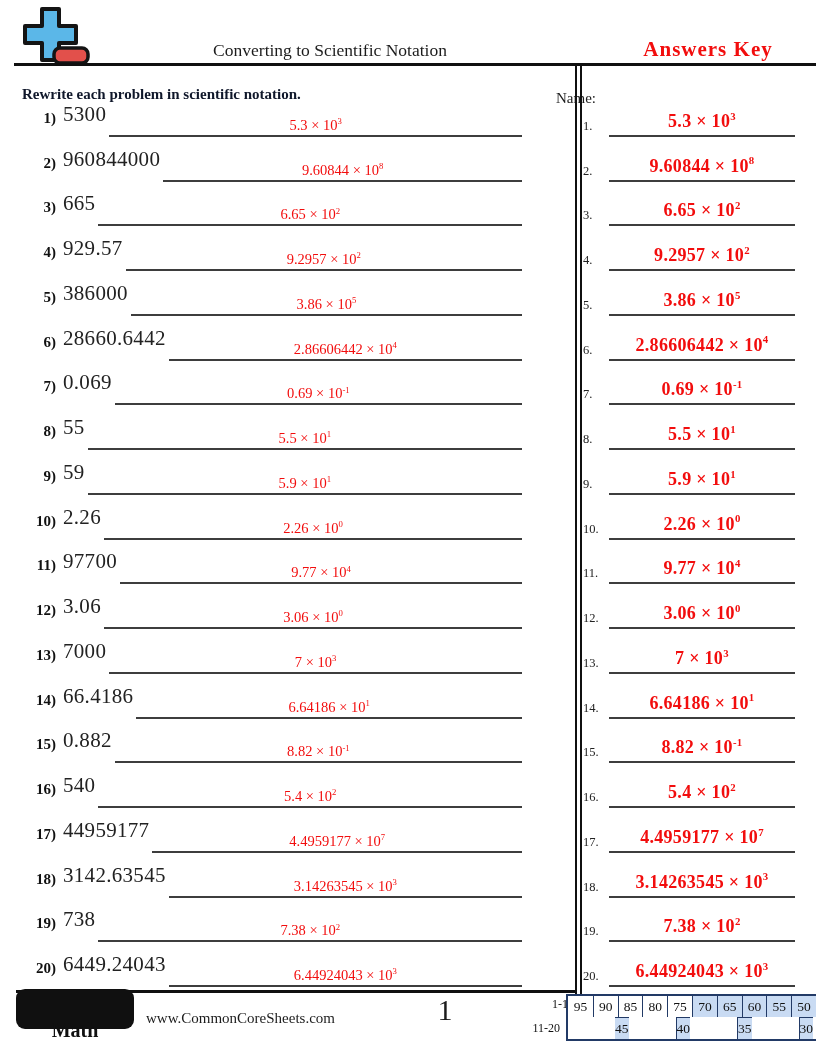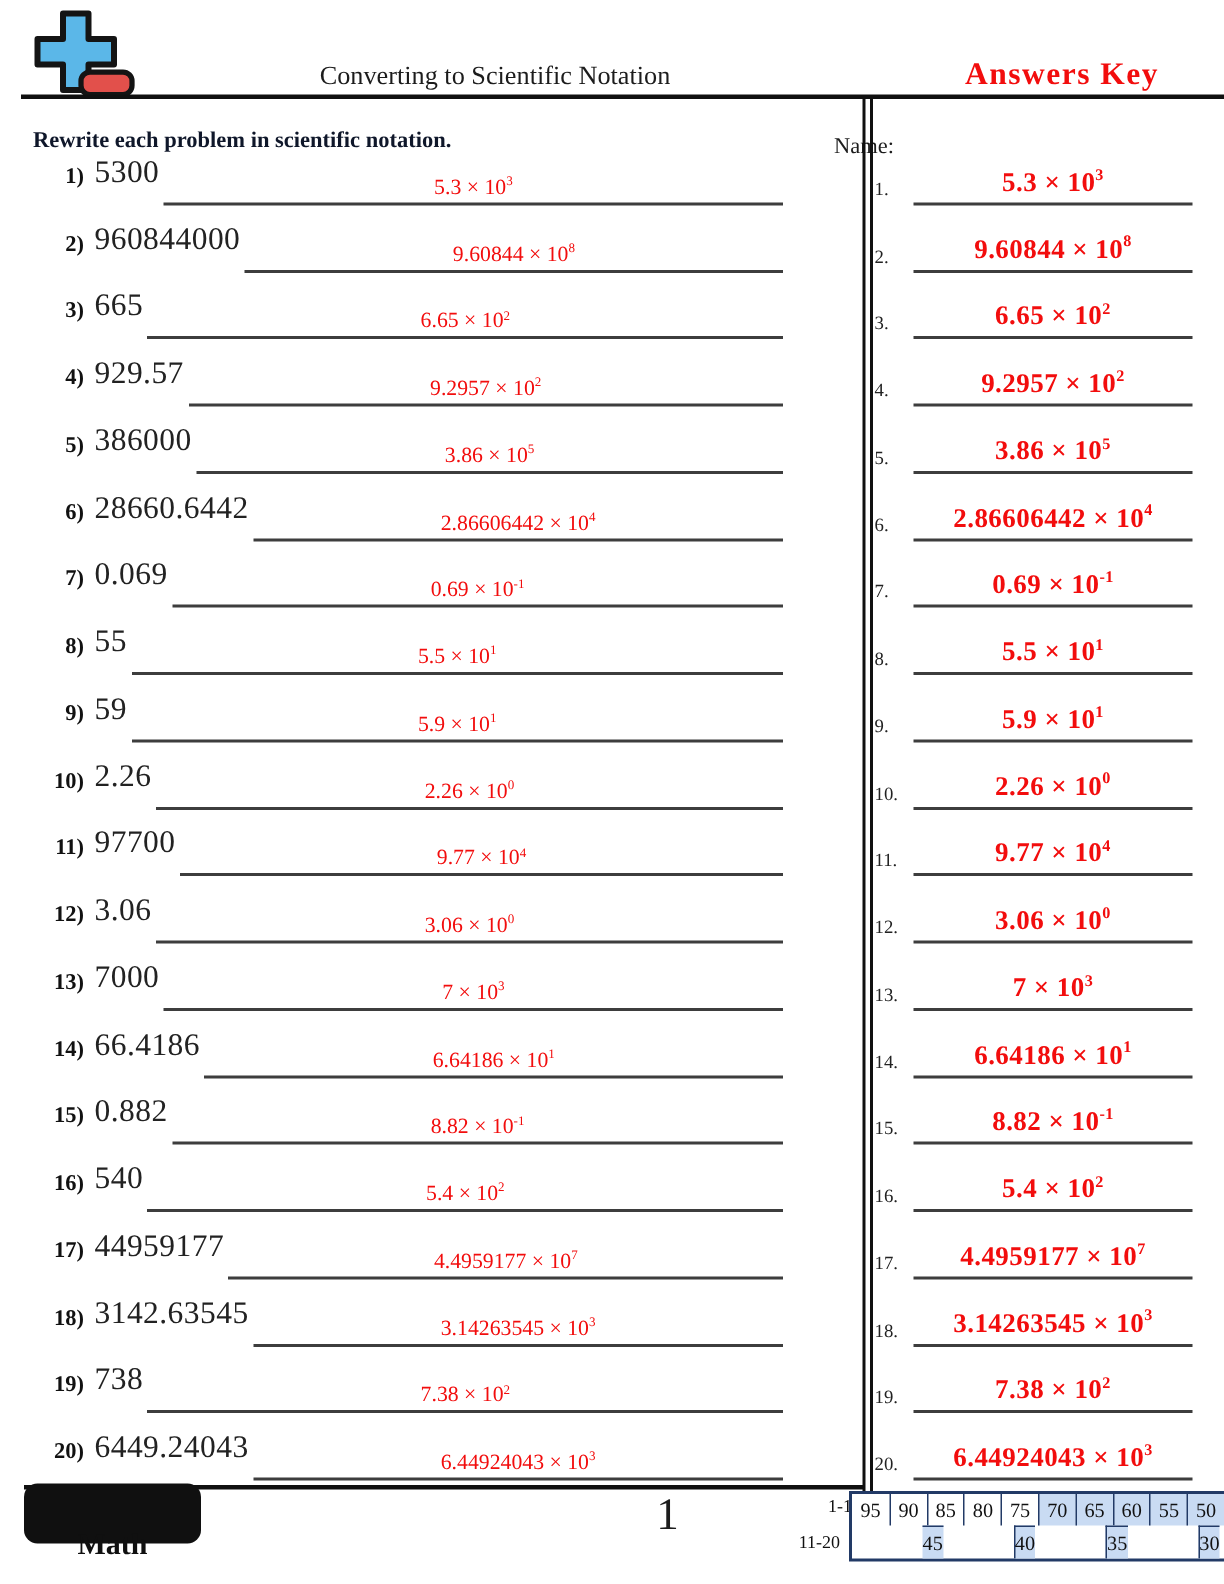--- a/index.html
+++ b/index.html
@@ -300,20 +300,21 @@
   <div class="arow">
     <span class="anum">20.</span>
     <span class="aline"><span class="aans"><span>6.44924043 × 10</span><sup>3</sup></span></span>
   </div>
 </div>
 
   <div class="footer-line"></div>
   <div class="math-badge">
     <div class="math-pill">Math</div>
   </div>
+  <div class="website">www.CommonCoreSheets.com</div>
   <div class="page-num">1</div>
   <div class="score-label-1">1-10</div>
   <div class="score-label-2">11-20</div>
   <div class="score-table">
     <div class="score-row" id="score-cells-0">
         <div class="scell">95</div>
         <div class="scell">90</div>
         <div class="scell">85</div>
         <div class="scell">80</div>
         <div class="scell">75</div>

